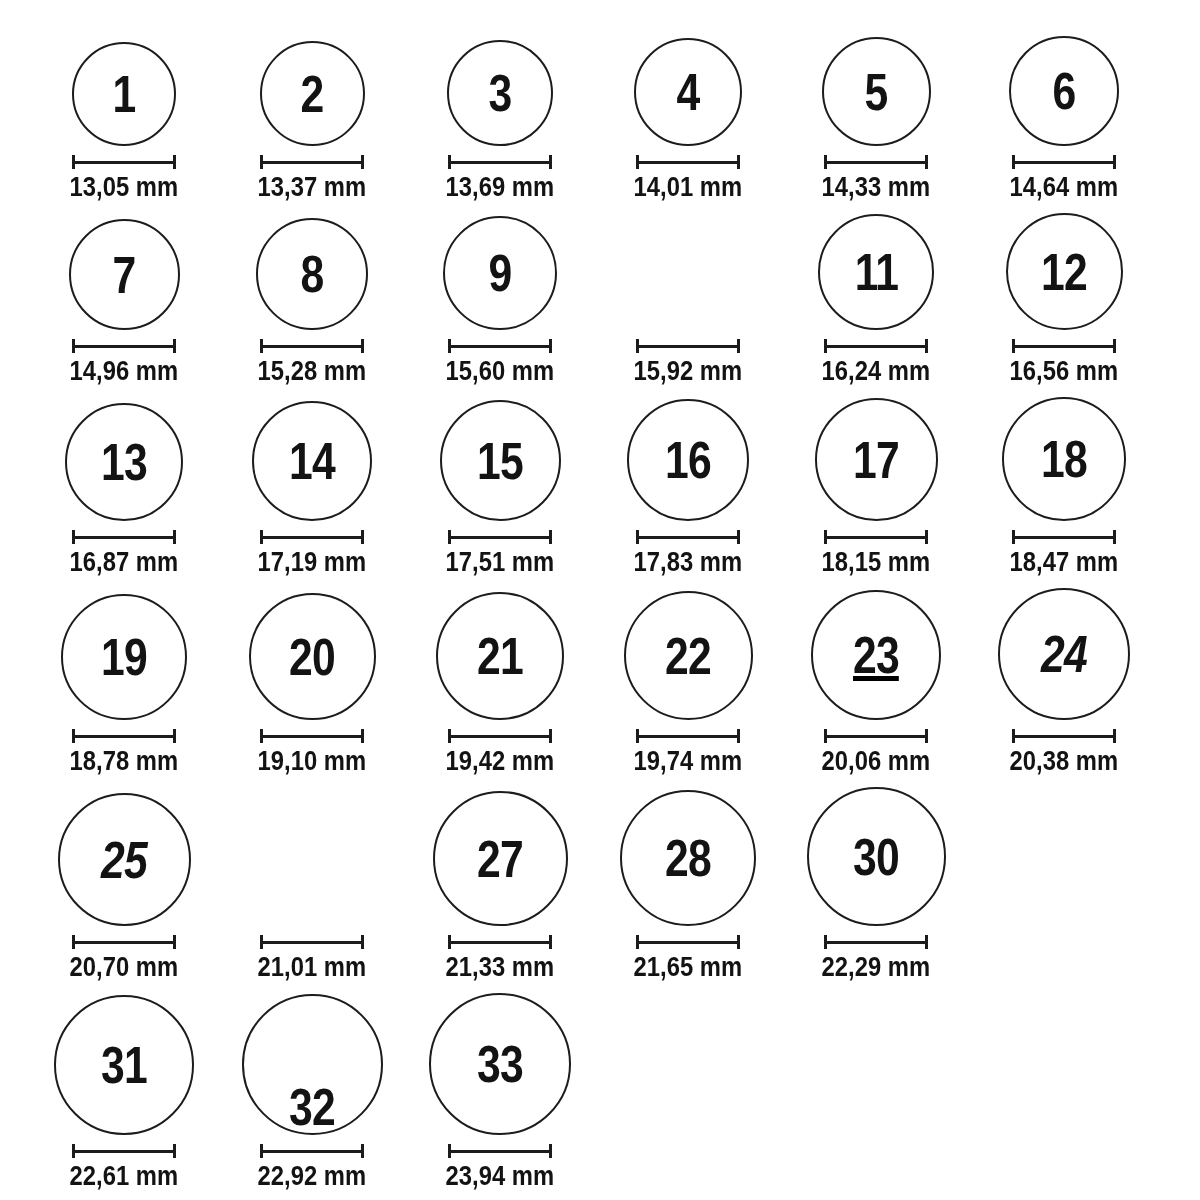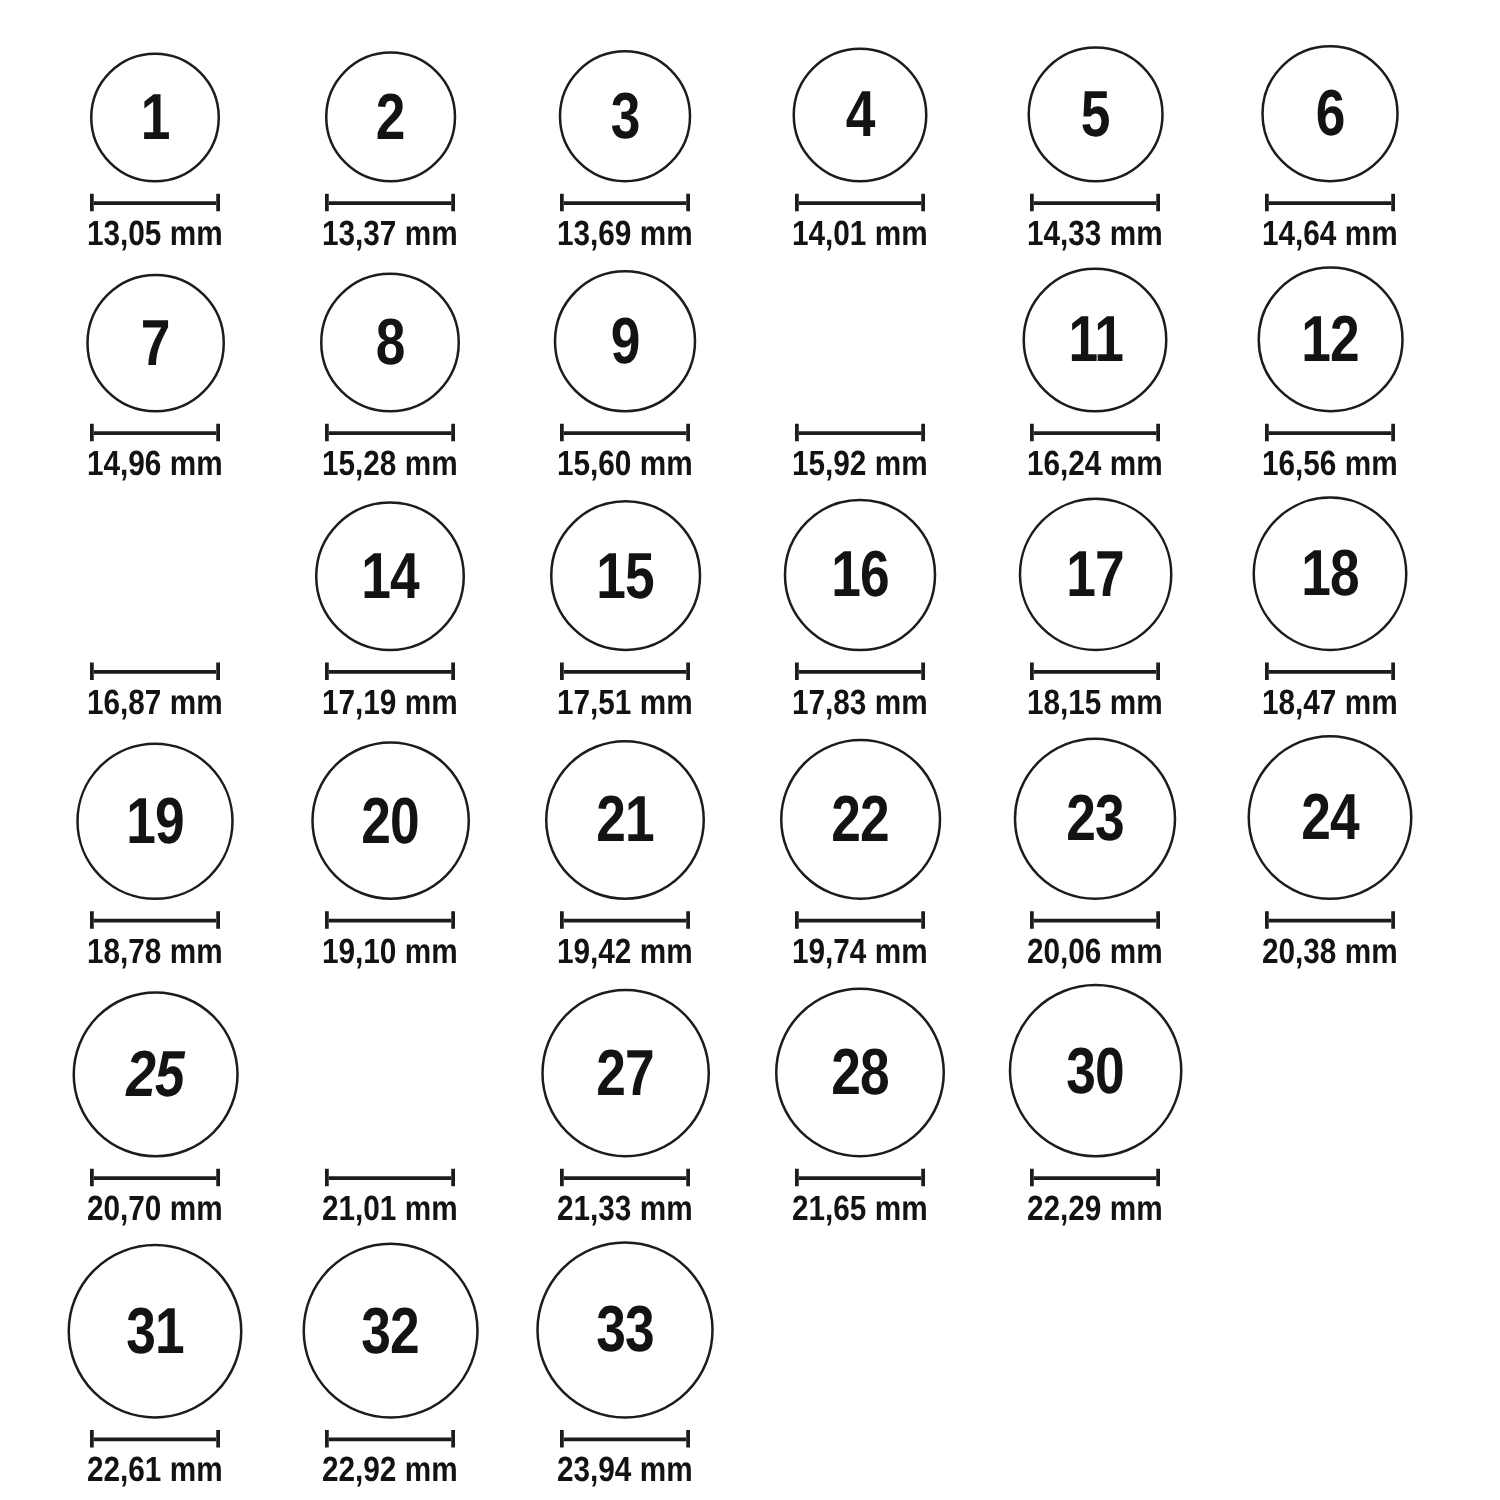--- a/index.html
+++ b/index.html
@@ -160,20 +160,23 @@
       <div class="circle" style="width: 117px; height: 117px;">
           <span class="num">12</span>
         </div>
       <div class="dim"></div>
       <div class="label">16,56 mm</div>
     </div>
   </div>
 
   <div class="row">
     <div class="cell">
+      <div class="circle" style="width: 118px; height: 118px;">
+          <span class="num">13</span>
+        </div>
       <div class="dim"></div>
       <div class="label">16,87 mm</div>
     </div>
     <div class="cell">
       <div class="circle" style="width: 120px; height: 120px; text-align: right;">
           <span class="num">14</span>
         </div>
       <div class="dim"></div>
       <div class="label">17,19 mm</div>
     </div>
@@ -230,28 +233,28 @@
       <div class="label">19,42 mm</div>
     </div>
     <div class="cell">
       <div class="circle" style="width: 129px; height: 129px;">
           <span class="num">22</span>
         </div>
       <div class="dim"></div>
       <div class="label">19,74 mm</div>
     </div>
     <div class="cell">
-      <div class="circle" style="width: 130px; height: 130px;">
+      <div class="circle" style="width: 130px; height: 130px; text-decoration: underline;">
           <span class="num">23</span>
         </div>
       <div class="dim"></div>
       <div class="label">20,06 mm</div>
     </div>
     <div class="cell">
-      <div class="circle" style="width: 132px; height: 132px;">
+      <div class="circle" style="width: 132px; height: 132px; font-style: italic;">
           <span class="num">24</span>
         </div>
       <div class="dim"></div>
       <div class="label">20,38 mm</div>
     </div>
   </div>
 
   <div class="row">
     <div class="cell">
       <div class="circle" style="width: 133px; height: 133px; font-style: italic;">
@@ -289,21 +292,21 @@
 
   <div class="row">
     <div class="cell">
       <div class="circle" style="width: 140px; height: 140px;">
           <span class="num">31</span>
         </div>
       <div class="dim"></div>
       <div class="label">22,61 mm</div>
     </div>
     <div class="cell">
-      <div class="circle" style="width: 141px; height: 141px;">
+      <div class="circle" style="width: 141px; height: 141px; align-items: flex-end;">
           <span class="num">32</span>
         </div>
       <div class="dim"></div>
       <div class="label">22,92 mm</div>
     </div>
     <div class="cell">
       <div class="circle" style="width: 142px; height: 142px; align-items: center;">
           <span class="num">33</span>
         </div>
       <div class="dim"></div>

